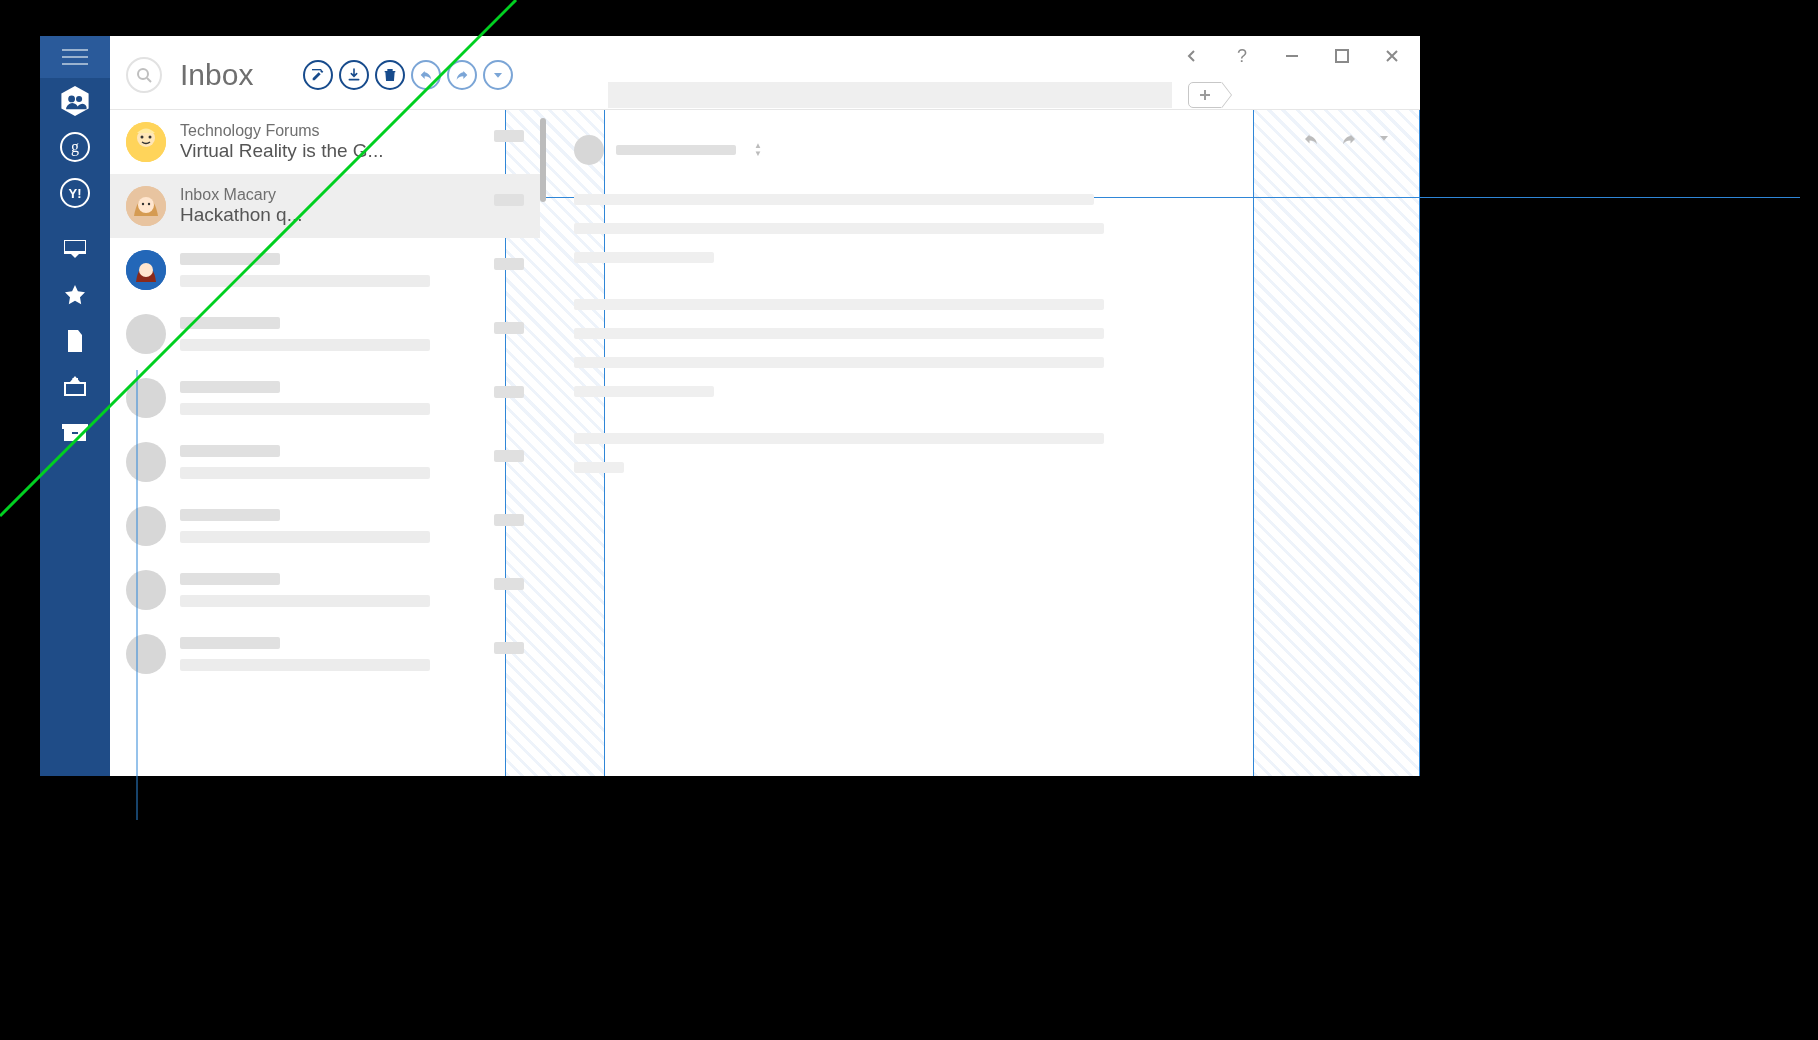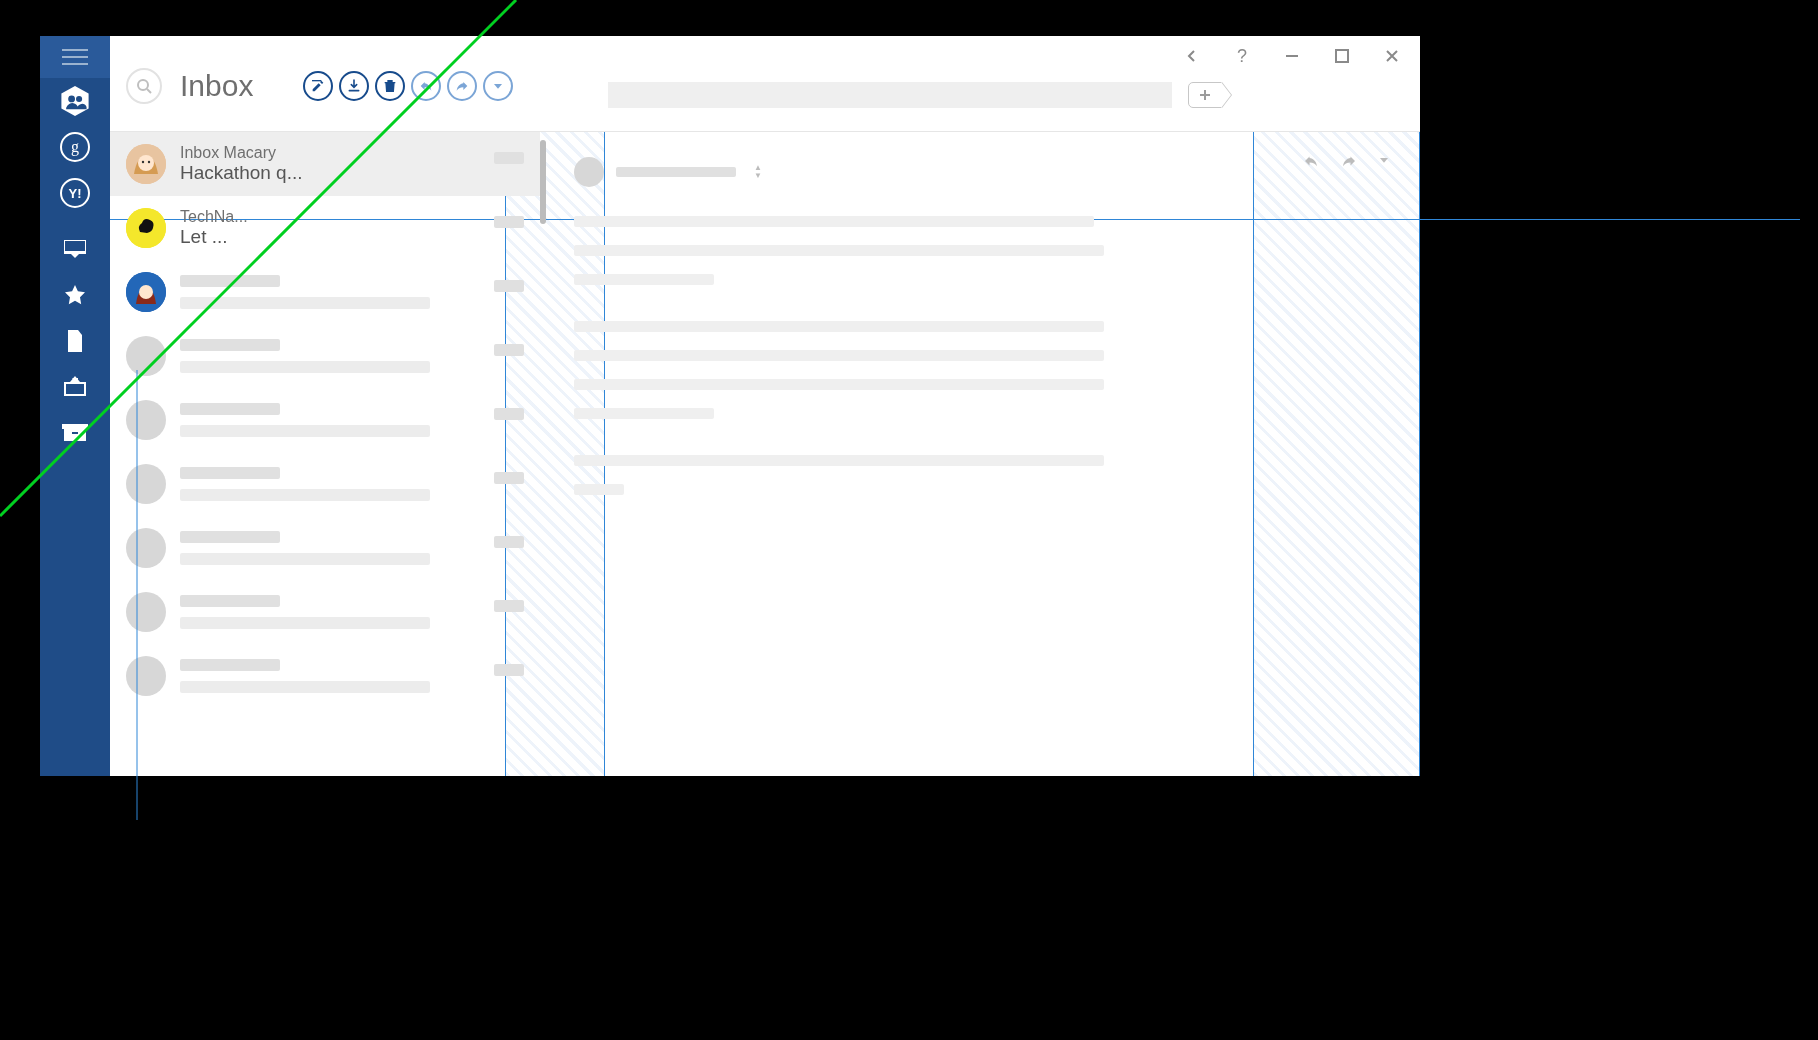--- a/index.html
+++ b/index.html
@@ -25,21 +25,21 @@
 
   
   .main { flex:1; display:flex; flex-direction:column; position:relative; }
 
   
   .titlebar { position:absolute; right:0; top:0; height:40px; display:flex; align-items:center; gap:22px; padding-right:14px; z-index:5;}
   .titlebar .tbtn { width:28px; height:28px; display:flex; align-items:center; justify-content:center; color:#7a7a7a; cursor:pointer; }
 
   
   .header {
-    height:96px; display:flex; align-items:center; padding:15px 16px 10px 16px; gap:10px;
+    height:74px; display:flex; align-items:center; padding:15px 16px 10px 16px; gap:10px;
     border-bottom:1px solid #e6e6e6; position:relative;
   }
   .search-btn {
     width:36px; height:36px; border-radius:50%; border:2px solid #e2e2e2; display:flex; align-items:center; justify-content:center; color:#bfbfbf; cursor:pointer;
   }
   .inbox-title { font-size:30px; color:#6f6f6f; font-weight:400; margin-left:8px; margin-right:40px;}
   .tool-row { display:flex; gap:6px; }
   .tbicon { width:30px; height:30px; border-radius:50%; border:2px solid #174b8c; display:flex; align-items:center; justify-content:center; color:#174b8c; cursor:pointer;}
   .tbicon.faded { border-color:#7ba5d6; color:#7ba5d6; }
   .tbicon svg { width:16px; height:16px; }
@@ -232,54 +232,55 @@
         </div>
       </div>
 
       <div class="content">
 
         <div class="stripe-overlay stripe-left"></div>
         <div class="stripe-overlay stripe-right"></div>
         <div class="blue-hline"></div>
 
         <div class="msglist">
+          <div class="msg-item">
+            <div class="avatar" style="background:#ffd45a;">
+              <svg width="40" height="40" viewBox="0 0 40 40">
+                  <circle cx="20" cy="20" r="20" fill="#ffd45a"></circle>
+                  <circle cx="20" cy="16" r="9" fill="#ffe6b8"></circle>
+                  <circle cx="16" cy="15" r="1.5" fill="#333"></circle>
+                  <circle cx="24" cy="15" r="1.5" fill="#333"></circle>
+                  <path d="M16 20q4 3 8 0" stroke="#333" fill="none" stroke-width="1.4"></path>
+                  <path d="M11 11q9-9 18 0" fill="#ffeaa0"></path>
+                </svg>
+            </div>
+            <div class="msg-text">
+              <div class="sender">Technology Forums</div>
+              <div class="subject">Virtual Reality is the G...</div>
+            </div>
+            <div class="msg-date"></div>
+          </div>
 
           <div class="msg-item selected">
             <div class="avatar" style="background:#e8c4a0;">
               <svg width="40" height="40" viewBox="0 0 40 40">
                   <circle cx="20" cy="20" r="20" fill="#e8c4a0"></circle>
                   <path d="M8 30q3-18 12-18t12 18" fill="#d59b52"></path>
                   <circle cx="20" cy="19" r="8" fill="#ffe6cf"></circle>
                   <circle cx="17" cy="18" r="1.2" fill="#333"></circle>
                   <circle cx="23" cy="18" r="1.2" fill="#333"></circle>
                 </svg>
             </div>
             <div class="msg-text">
               <div class="sender">Inbox Macary</div>
               <div class="subject">Hackathon q...</div>
             </div>
             <div class="msg-date"></div>
           </div>
 
-          <div class="msg-item">
-            <div class="avatar" style="background:#f4e72b;">
-              <svg width="40" height="40" viewBox="0 0 40 40">
-                  <circle cx="20" cy="20" r="20" fill="#f4e72b"></circle>
-                  <g fill="#111">
-                    <path d="M14 24q-3-6 2-9 2-6 8-3 5 2 3 8-1 4-6 5z"></path>
-                    <path d="M13 14l-3-6M17 12l-1-7M24 11l3-6"></path>
-                  </g>
-                </svg>
-            </div>
-            <div class="msg-text">
-              <div class="sender">TechNa...</div>
-              <div class="subject">Let ...</div>
-            </div>
-            <div class="msg-date"></div>
-          </div>
 
           <div class="msg-item ghost">
             <div class="avatar" style="background:#2367b8;">
               <svg width="40" height="40" viewBox="0 0 40 40">
                   <circle cx="20" cy="20" r="20" fill="#2367b8"></circle>
                   <path d="M10 32q2-16 10-16t10 16" fill="#8a2a1a"></path>
                   <circle cx="20" cy="20" r="7" fill="#ffe6cf"></circle>
                 </svg>
             </div>
             <div class="msg-text">

